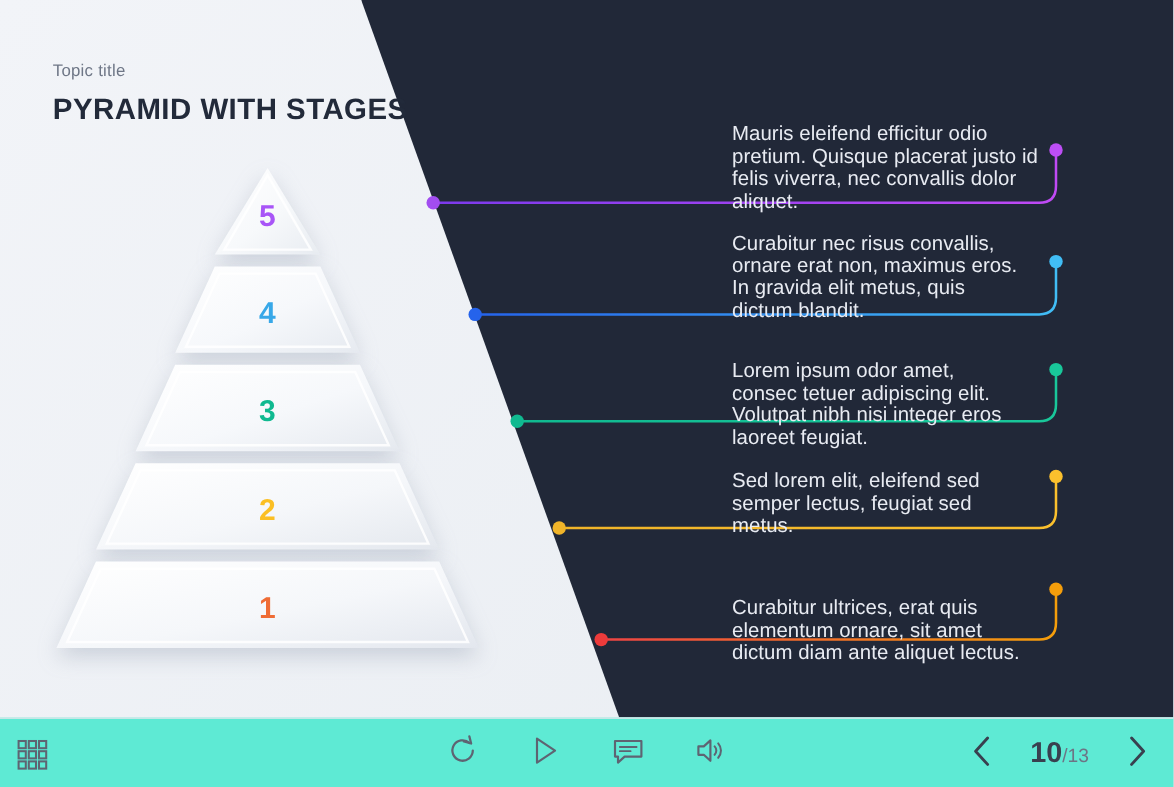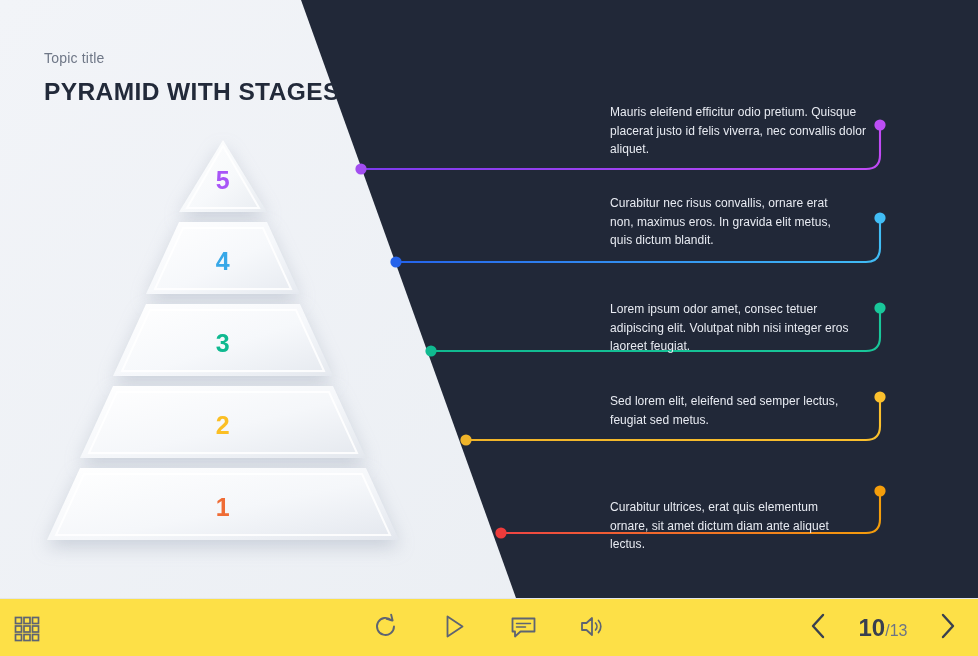--- a/index.html
+++ b/index.html
@@ -75,34 +75,34 @@
     font-size: 25px;
     font-weight: bold;
     letter-spacing: .5px;
   }
 
   
   .row { position: absolute; }
   .row-text {
     position: absolute;
     color: #e8ebf2;
-    font-size: 12px;
+    font-size: 17px;
     line-height: 18.6px;
     letter-spacing: .05px;
     width: 260px;
   }
   .connector { position: absolute; left: 0; top: 0; overflow: visible; }
 
   
   #toolbar {
     position: absolute;
     left: 0; top: 598px;
     width: 978px;
     height: 58px;
-    background: #fde047;
+    background: #5eead4;
     border-top: 1px solid #e2e5ea;
     display: flex;
     align-items: center;
   }
   #grid-btn { position: absolute; left: 14px; top: 17px; cursor: pointer; }
   #center-controls {
     position: absolute;
     left: 0; top: 0;
     width: 978px; height: 58px;
     display: flex;

